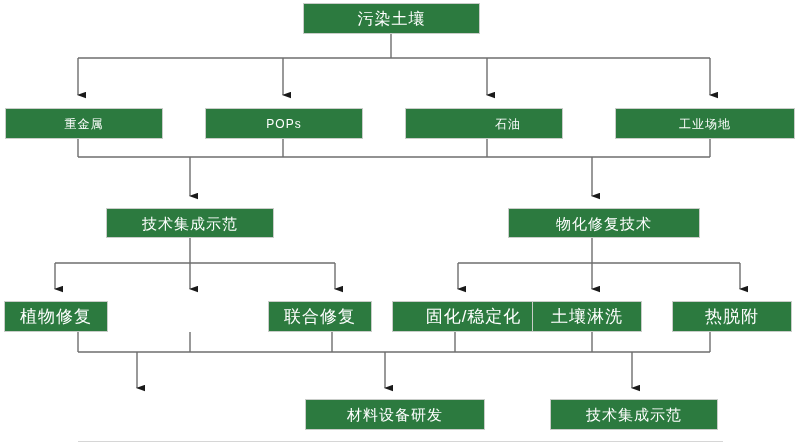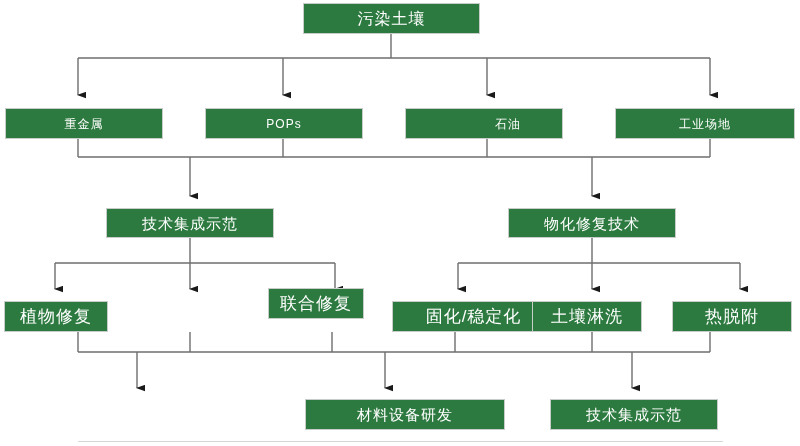--- a/index.html
+++ b/index.html
@@ -129,41 +129,41 @@
   <div class="node-box lvl-2" style="left:405px; top:108px; width:158px; height:31px;padding-left:48px;">
     <span>石油</span>
   </div>
   <div class="node-box lvl-2" style="left:615px; top:108px; width:180px; height:31px;">
     <span>工业场地</span>
   </div>
 
   <div class="node-box lvl-3" style="left:106px; top:208px; width:168px; height:30px;">
     <span>技术集成示范</span>
   </div>
-  <div class="node-box lvl-3" style="left:508px; top:208px; width:168px; height:30px;">
+  <div class="node-box lvl-3" style="left:508px; top:208px; width:192px; height:30px;">
     <span>物化修复技术</span>
   </div>
 
   <div class="node-box lvl-4" style="left:4px; top:301px; width:104px; height:31px;">
     <span>植物修复</span>
   </div>
-  <div class="node-box lvl-4" style="left:268px; top:288px; width:96px; height:31px;">
+  <div class="node-box lvl-4" style="left:268px; top:301px; width:104px; height:31px;">
     <span>联合修复</span>
   </div>
   <div class="node-box lvl-4" style="left:392px; top:301px; width:142px; height:31px;padding-left:21px;">
     <span>固化/稳定化</span>
   </div>
   <div class="node-box lvl-4" style="left:532px; top:301px; width:110px; height:31px;">
     <span>土壤淋洗</span>
   </div>
   <div class="node-box lvl-4" style="left:672px; top:301px; width:120px; height:31px;">
     <span>热脱附</span>
   </div>
 
-  <div class="node-box lvl-5" style="left:305px; top:399px; width:200px; height:31px;">
+  <div class="node-box lvl-5" style="left:305px; top:399px; width:180px; height:31px;">
     <span>材料设备研发</span>
   </div>
   <div class="node-box lvl-5" style="left:550px; top:399px; width:168px; height:31px;">
     <span>技术集成示范</span>
   </div>
 
   <div class="bottom-rule"></div>
 
 </div>
 

